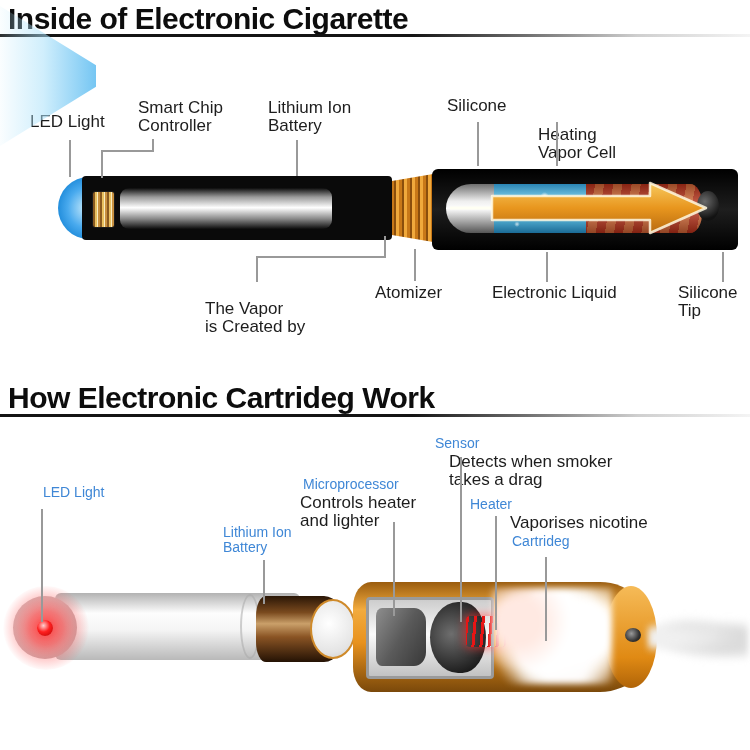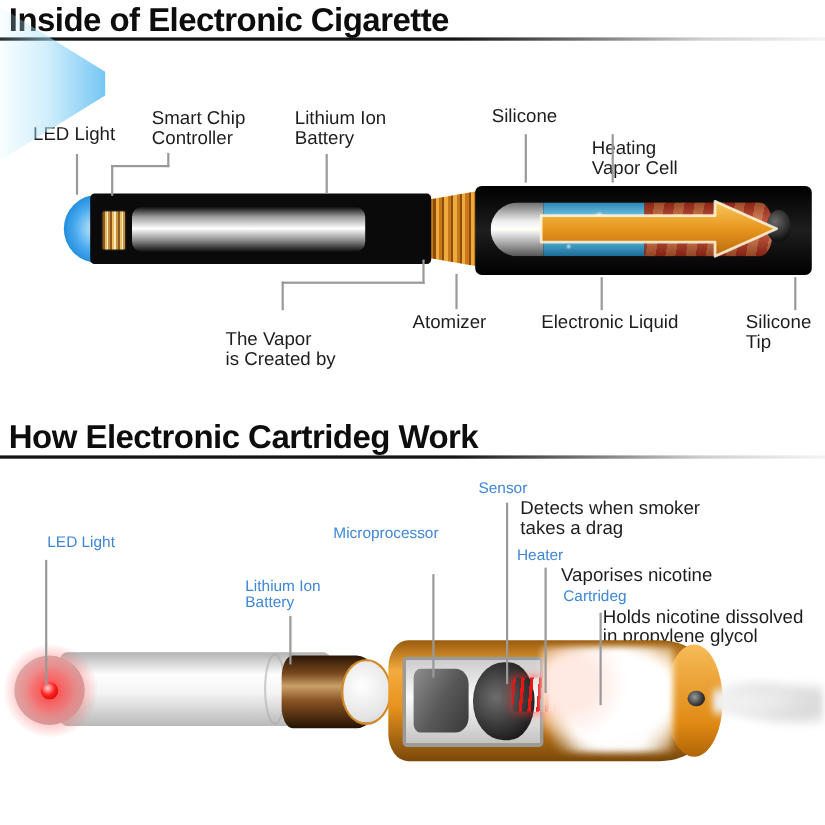--- a/index.html
+++ b/index.html
@@ -164,31 +164,31 @@
 is Created by</div>
   <div class="abs lbl" style="left:375px;top:284px;">Atomizer</div>
   <div class="abs lbl" style="left:492px;top:284px;">Electronic Liquid</div>
   <div class="abs lbl" style="left:678px;top:284px;">Silicone
 Tip</div>
 
   <div class="abs title" style="left:8px;top:381px;">How Electronic Cartrideg Work</div>
   <div class="abs rule" style="left:0;top:414px;width:750px;"></div>
 
   <div class="abs lbl-blue" style="left:435px;top:436px;">Sensor</div>
-  <div class="abs lbl" style="left:473px;top:453px;">Detects when smoker
+  <div class="abs lbl" style="left:449px;top:453px;">Detects when smoker
 takes a drag</div>
   <div class="abs lbl-blue" style="left:303px;top:477px;">Microprocessor</div>
+  <div class="abs lbl" style="left:300px;top:494px;">Controls heater
+and lighter</div>
   <div class="abs lbl-blue" style="left:43px;top:485px;">LED Light</div>
   <div class="abs lbl-blue" style="left:470px;top:497px;">Heater</div>
   <div class="abs lbl" style="left:510px;top:514px;">Vaporises nicotine</div>
   <div class="abs lbl-blue" style="left:223px;top:525px;">Lithium Ion
 Battery</div>
   <div class="abs lbl-blue" style="left:512px;top:534px;">Cartrideg</div>
-  <div class="abs lbl" style="left:548px;top:552px;">Holds nicotine dissolved
-in propylene glycol</div>
 
   <div class="abs leader" style="left:41px;top:509px;height:113px;"></div>
   <div class="abs leader" style="left:263px;top:560px;height:44px;"></div>
   <div class="abs leader" style="left:393px;top:522px;height:94px;"></div>
   <div class="abs leader" style="left:460px;top:457px;height:165px;"></div>
   <div class="abs leader" style="left:495px;top:516px;height:114px;"></div>
   <div class="abs leader" style="left:545px;top:557px;height:84px;"></div>
 
   <div class="abs tube2"></div>
   <div class="abs rim2"></div>

